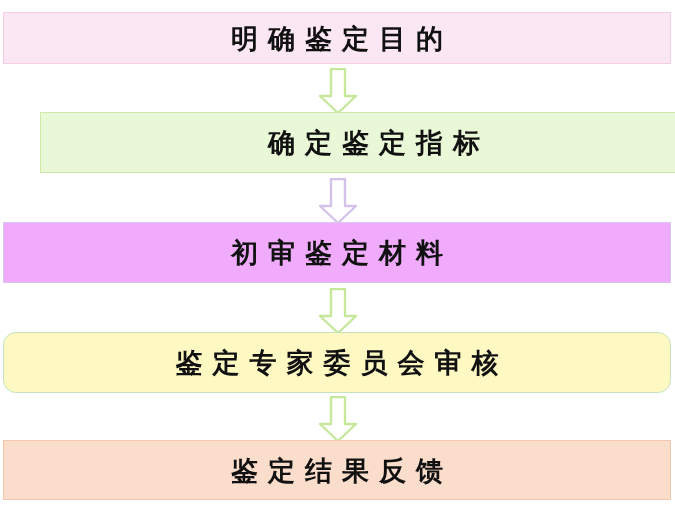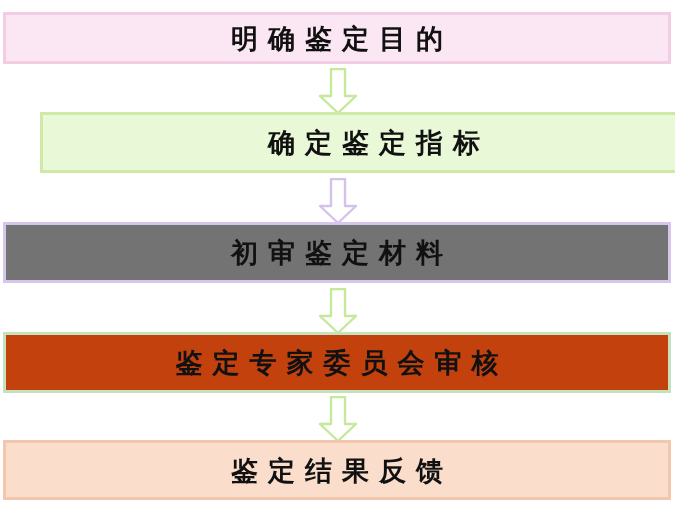--- a/index.html
+++ b/index.html
@@ -18,21 +18,21 @@
     position: relative;
     width: 675px;
     height: 509px;
     background: #ffffff;
   }
   .step-box {
     position: absolute;
     left: 3px;
     width: 668px;
     box-sizing: border-box;
-    border: 3px solid #be185d;
+    border: 1px solid #be185d;
     display: flex;
     align-items: center;
     justify-content: center;
   }
   .step-label {
     font-size: 27px;
     font-weight: 600;
     color: #111111;
     letter-spacing: 10px;
     text-indent: 10px;
@@ -83,31 +83,31 @@
   <div class="step-box box-2" style="background: rgb(233, 248, 215); border-color: rgb(207, 234, 168); margin-left: 37px;">
     <span class="step-label" style="color: rgb(17, 17, 17);">确定鉴定指标</span>
   </div>
 
   <div class="arrow-wrap arrow-2">
     <svg viewBox="0 0 44 46">
       <polygon points="15,1 29,1 29,28 40,28 22,45 4,28 15,28" fill="#ffffff" stroke="#d5c2ea" stroke-width="2.4" stroke-linejoin="round"></polygon>
     </svg>
   </div>
 
-  <div class="step-box box-3" style="background: #737373; border-color: rgb(214, 198, 236);">
+  <div class="step-box box-3" style="background: #f0abfc; border-color: rgb(214, 198, 236);">
     <span class="step-label" style="color: rgb(17, 17, 17);">初审鉴定材料</span>
   </div>
 
   <div class="arrow-wrap arrow-3">
     <svg viewBox="0 0 44 46">
       <polygon points="15,1 29,1 29,28 40,28 22,45 4,28 15,28" fill="#ffffff" stroke="#c5e89a" stroke-width="2.4" stroke-linejoin="round"></polygon>
     </svg>
   </div>
 
-  <div class="step-box box-4" style="background: #c2410c; border-color: rgb(196, 227, 189);">
+  <div class="step-box box-4" style="background: #fef9c3; border-color: rgb(196, 227, 189); border-radius: 13px;">
     <span class="step-label" style="color: rgb(17, 17, 17);">鉴定专家委员会审核</span>
   </div>
 
   <div class="arrow-wrap arrow-4">
     <svg viewBox="0 0 44 46">
       <polygon points="15,1 29,1 29,28 40,28 22,45 4,28 15,28" fill="#ffffff" stroke="#c5e89a" stroke-width="2.4" stroke-linejoin="round"></polygon>
     </svg>
   </div>
 
   <div class="step-box box-5" style="background: rgb(251, 221, 203); border-color: rgb(243, 198, 174);">

